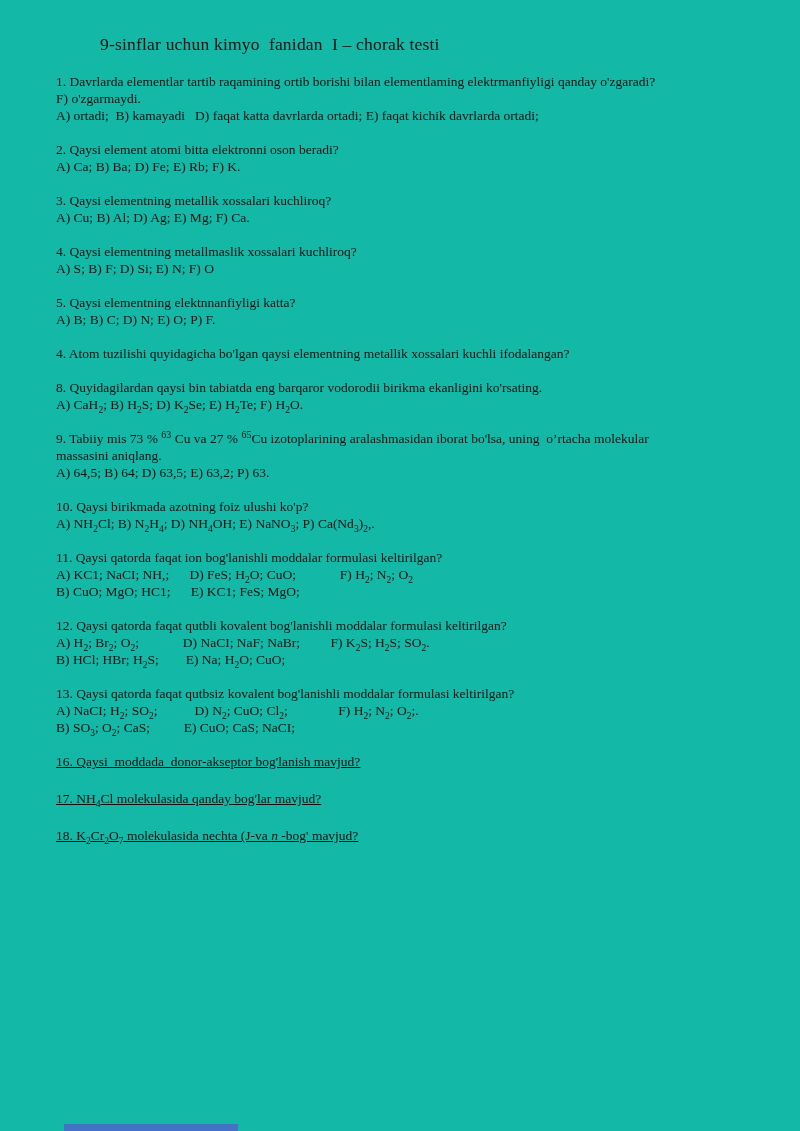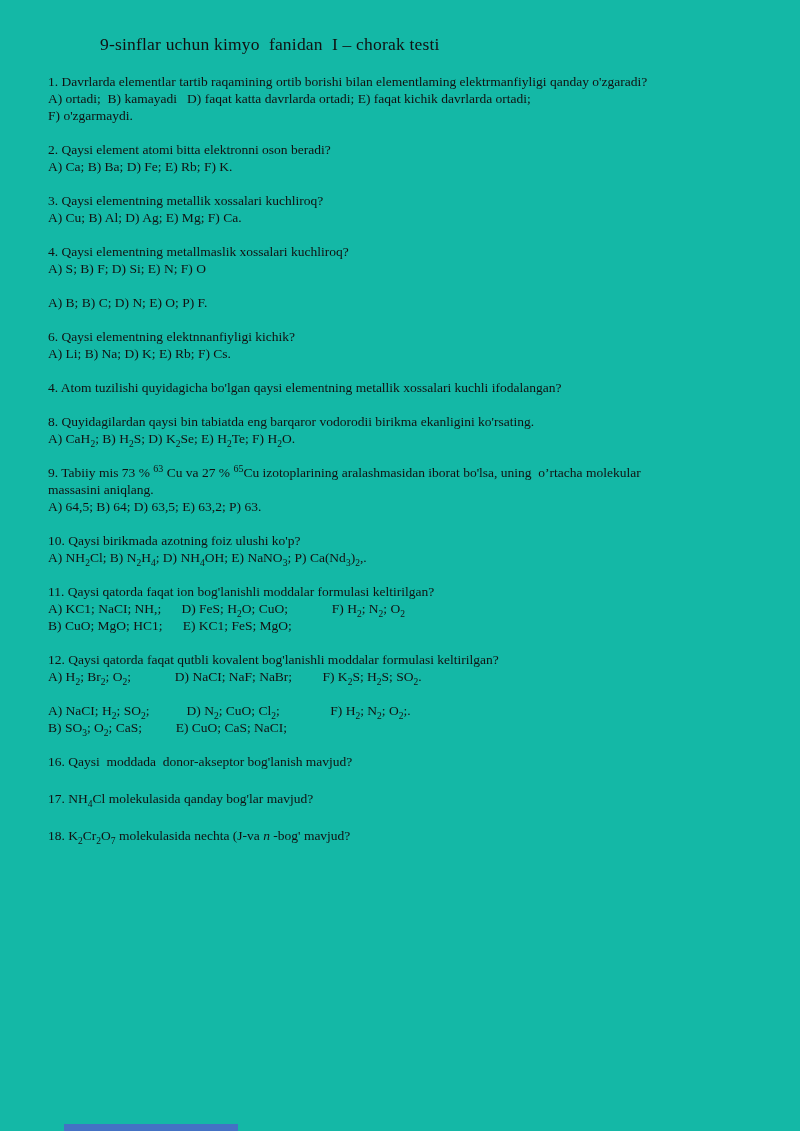--- a/index.html
+++ b/index.html
@@ -21,24 +21,25 @@
     padding: 34px 40px 0 100px;
     font-size: 17.5px;
     line-height: 21px;
     letter-spacing: 0.2px;
     white-space: pre-wrap;
   }
   .content {
     padding: 18px 44px 0 48px;
   }
   .question {
-    margin: 0 0 17px 0;
+    margin: 0 0 17px 8px;
   }
   .question.wide-gap {
     margin-bottom: 20px;
+    text-decoration: underline;
   }
   .line {
     font-size: 13.5px;
     line-height: 17px;
     white-space: pre-wrap;
   }
   .line sub {
     font-size: 9.5px;
     line-height: 0;
   }
@@ -55,41 +56,38 @@
   }
 </style>
 </head>
 <body>
 
 <div class="page">
   <div class="title">9-sinflar uchun kimyo  fanidan  I – chorak testi</div>
   <div class="content" id="questions">
       <div class="question">
         <div class="line">1. Davrlarda elementlar tartib raqamining ortib borishi bilan elementlaming elektrmanfiyligi qanday o'zgaradi?</div>
+        <div class="line">F) o'zgarmaydi.</div>
         <div class="line">A) ortadi;  B) kamayadi   D) faqat katta davrlarda ortadi; E) faqat kichik davrlarda ortadi;</div>
-        <div class="line">F) o'zgarmaydi.</div>
       </div>
       <div class="question">
         <div class="line">2. Qaysi element atomi bitta elektronni oson beradi?</div>
         <div class="line">A) Ca; B) Ba; D) Fe; E) Rb; F) K.</div>
       </div>
       <div class="question">
         <div class="line">3. Qaysi elementning metallik xossalari kuchliroq?</div>
         <div class="line">A) Cu; B) Al; D) Ag; E) Mg; F) Ca.</div>
       </div>
       <div class="question">
         <div class="line">4. Qaysi elementning metallmaslik xossalari kuchliroq?</div>
         <div class="line">A) S; B) F; D) Si; E) N; F) O</div>
       </div>
       <div class="question">
+        <div class="line">5. Qaysi elementning elektnnanfiyligi katta?</div>
         <div class="line">A) B; B) C; D) N; E) O; P) F.</div>
-      </div>
-      <div class="question">
-        <div class="line">6. Qaysi elementning elektnnanfiyligi kichik?</div>
-        <div class="line">A) Li; B) Na; D) K; E) Rb; F) Cs.</div>
       </div>
       <div class="question">
         <div class="line">4. Atom tuzilishi quyidagicha bo'lgan qaysi elementning metallik xossalari kuchli ifodalangan?</div>
       </div>
       <div class="question">
         <div class="line">8. Quyidagilardan qaysi bin tabiatda eng barqaror vodorodii birikma ekanligini ko'rsating.</div>
         <div class="line">A) CaH<sub>2</sub>; B) H<sub>2</sub>S; D) K<sub>2</sub>Se; E) H<sub>2</sub>Te; F) H<sub>2</sub>O.</div>
       </div>
       <div class="question">
         <div class="line">9. Tabiiy mis 73 % <sup>63</sup> Cu va 27 % <sup>65</sup>Cu izotoplarining aralashmasidan iborat bo'lsa, uning  o’rtacha molekular</div>
@@ -101,22 +99,24 @@
         <div class="line">A) NH<sub>2</sub>Cl; B) N<sub>2</sub>H<sub>4</sub>; D) NH<sub>4</sub>OH; E) NaNO<sub>3</sub>; P) Ca(Nd<sub>3</sub>)<sub>2</sub>,.</div>
       </div>
       <div class="question">
         <div class="line">11. Qaysi qatorda faqat ion bog'lanishli moddalar formulasi keltirilgan?</div>
         <div class="line">A) KC1; NaCI; NH,;      D) FeS; H<sub>2</sub>O; CuO;             F) H<sub>2</sub>; N<sub>2</sub>; O<sub>2</sub></div>
         <div class="line">B) CuO; MgO; HC1;      E) KC1; FeS; MgO;</div>
       </div>
       <div class="question">
         <div class="line">12. Qaysi qatorda faqat qutbli kovalent bog'lanishli moddalar formulasi keltirilgan?</div>
         <div class="line">A) H<sub>2</sub>; Br<sub>2</sub>; O<sub>2</sub>;             D) NaCI; NaF; NaBr;         F) K<sub>2</sub>S; H<sub>2</sub>S; SO<sub>2</sub>.</div>
+        <div class="line">B) HCl; HBr; H<sub>2</sub>S;        E) Na; H<sub>2</sub>O; CuO;</div>
       </div>
       <div class="question">
+        <div class="line">13. Qaysi qatorda faqat qutbsiz kovalent bog'lanishli moddalar formulasi keltirilgan?</div>
         <div class="line">A) NaCI; H<sub>2</sub>; SO<sub>2</sub>;           D) N<sub>2</sub>; CuO; Cl<sub>2</sub>;               F) H<sub>2</sub>; N<sub>2</sub>; O<sub>2</sub>;.</div>
         <div class="line">B) SO<sub>3</sub>; O<sub>2</sub>; CaS;          E) CuO; CaS; NaCI;</div>
       </div>
       <div class="question wide-gap">
         <div class="line">16. Qaysi  moddada  donor-akseptor bog'lanish mavjud?</div>
       </div>
       <div class="question wide-gap">
         <div class="line">17. NH<sub>4</sub>Cl molekulasida qanday bog'lar mavjud?</div>
       </div>
       <div class="question wide-gap">

